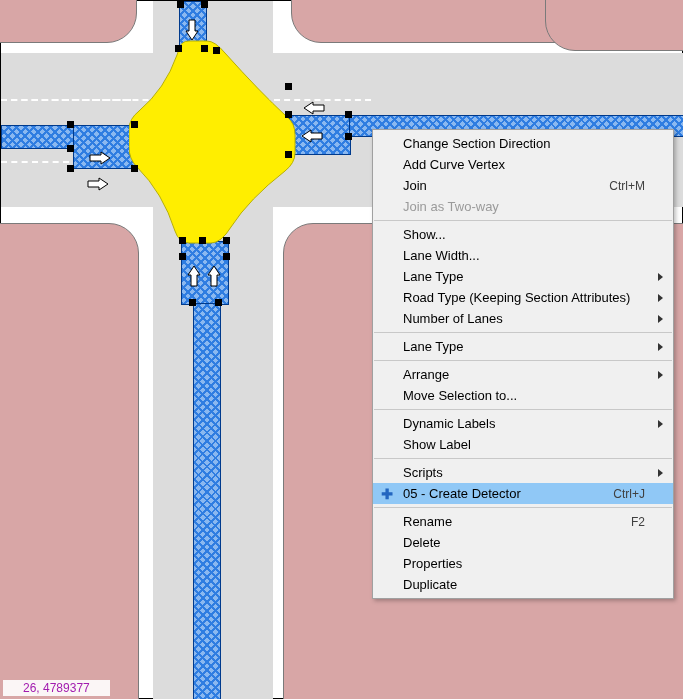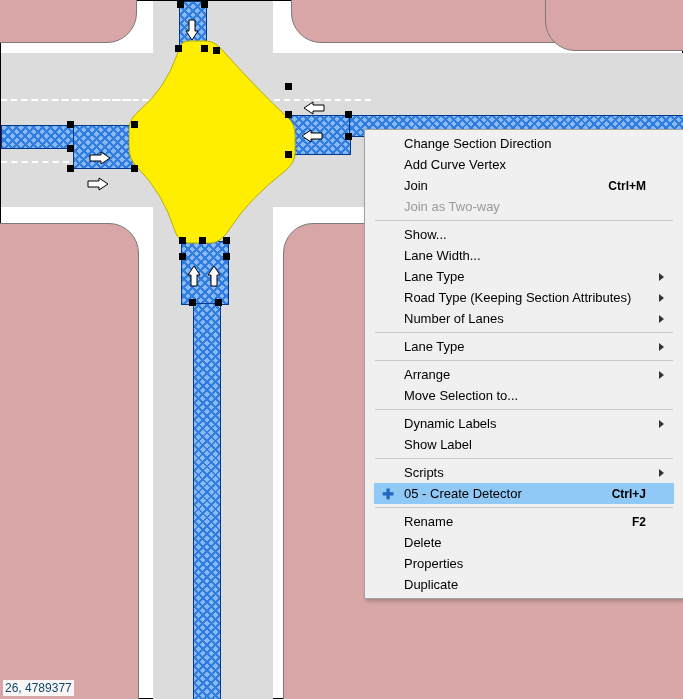--- a/index.html
+++ b/index.html
@@ -64,53 +64,53 @@
   .intersection {
     position: absolute;
   }
   .intersection svg { position: absolute; left: 0; top: 0; }
   
   .status {
     position: absolute;
     left: 2px;
     bottom: 2px;
     font-size: 12px;
-    color: #0c4a6e;
+    color: #a21caf;
     background: rgba(255,255,255,0.9);
-    padding: 1px 2px;
+    padding: 1px 20px;
   }
   
   .context-menu {
     position: absolute;
     background: #f0f0f0;
     border: 1px solid #a0a0a0;
     box-shadow: 2px 2px 4px rgba(0,0,0,0.25);
-    padding: 3px 9px;
+    padding: 3px 0;
     min-width: 300px;
     color: #000;
+    margin-left: 8px;
   }
   .menu-item {
     display: flex;
     align-items: center;
     padding: 3px 28px 3px 30px;
     white-space: nowrap;
     position: relative;
     cursor: default;
   }
   .menu-item.highlight {
     background: #90c8f6;
   }
   .menu-item .label {
     flex: 1;
   }
   .menu-item .shortcut {
-    color: #000000;
+    color: #404040;
     margin-left: 30px;
     font-size: 12px;
-    font-weight: bold;
   }
   .menu-item.disabled .label {
     color: #9a9a9a;
   }
   .menu-item .submenu-arrow {
     position: absolute;
     right: 10px;
     top: 50%;
     transform: translateY(-50%);
     width: 0; height: 0;

